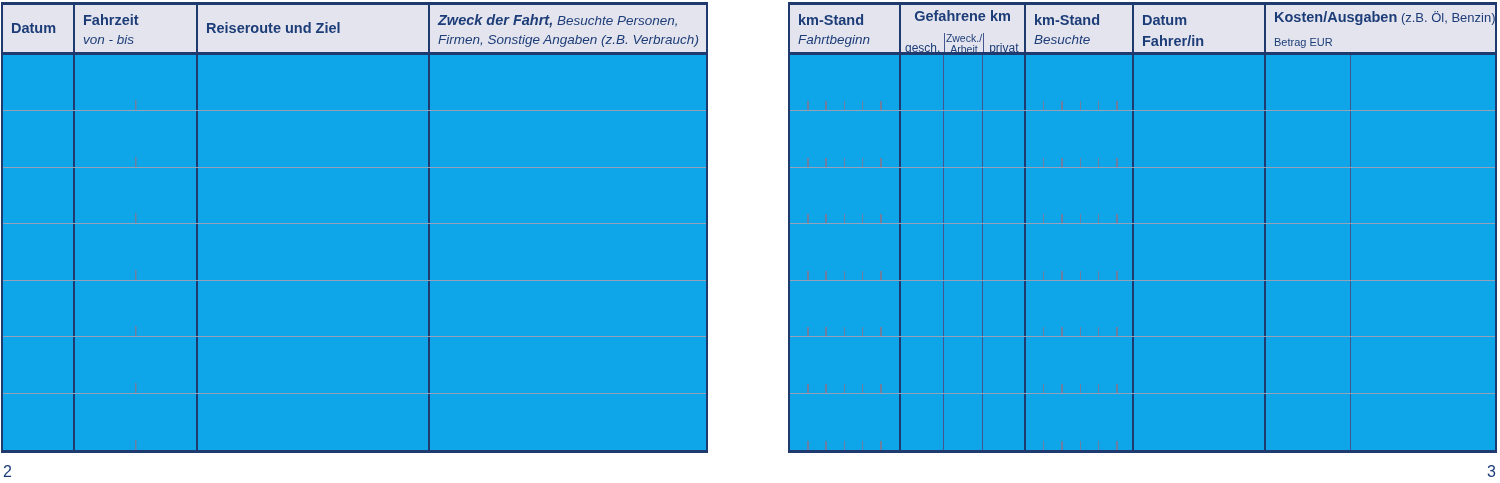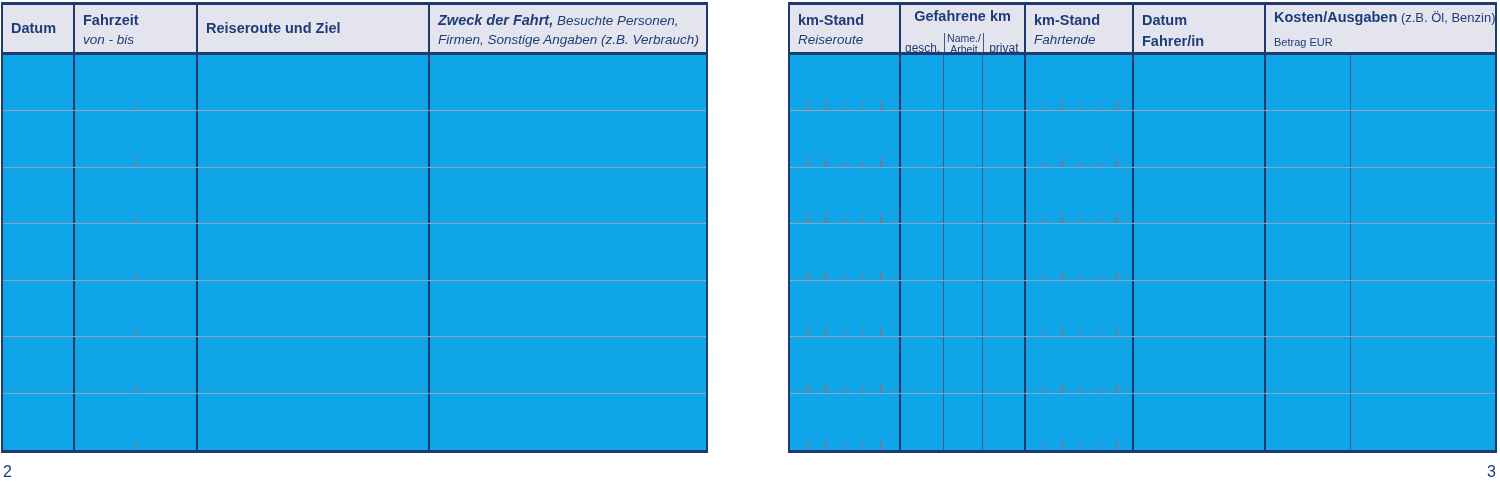--- a/index.html
+++ b/index.html
@@ -130,40 +130,40 @@
           <div class="cell"></div>
         </div>
       </div>
   </div>
   <div class="pagenum pn-left">2</div>
 
   <div class="table table-right">
     <div class="thead">
       <div class="hcell pad">
         <span class="b">km-Stand</span>
-        <span class="r">Reiseroute</span>
+        <span class="r">Fahrtbeginn</span>
       </div>
       <div class="hcell grp h-gefahrene">
         <div class="grp-title">Gefahrene km</div>
         <div class="subrow">
           <div class="subcell" style="width:44px;">
             <span class="s">gesch.</span>
           </div>
           <div class="subcell" style="width:39px;flex-direction:column;align-items:center;">
-            <span class="xs">Name./</span>
+            <span class="xs">Zweck./</span>
             <span class="xs">Arbeit</span>
           </div>
           <div class="subcell" style="width:42px;">
             <span class="s">privat</span>
           </div>
         </div>
       </div>
       <div class="hcell pad">
         <span class="b">km-Stand</span>
-        <span class="r">Fahrtende</span>
+        <span class="r">Besuchte</span>
       </div>
       <div class="hcell pad">
         <span class="b">Datum</span>
         <span class="b">Fahrer/in</span>
       </div>
       <div class="hcell grp h-kosten">
         <div class="grp-title"><span class="bt">Kosten/Ausgaben</span><span> (z.B. Öl, Benzin)</span></div>
         <div class="subrow">
           <div class="subcell w1">
             <span class="s">Betrag EUR</span>

